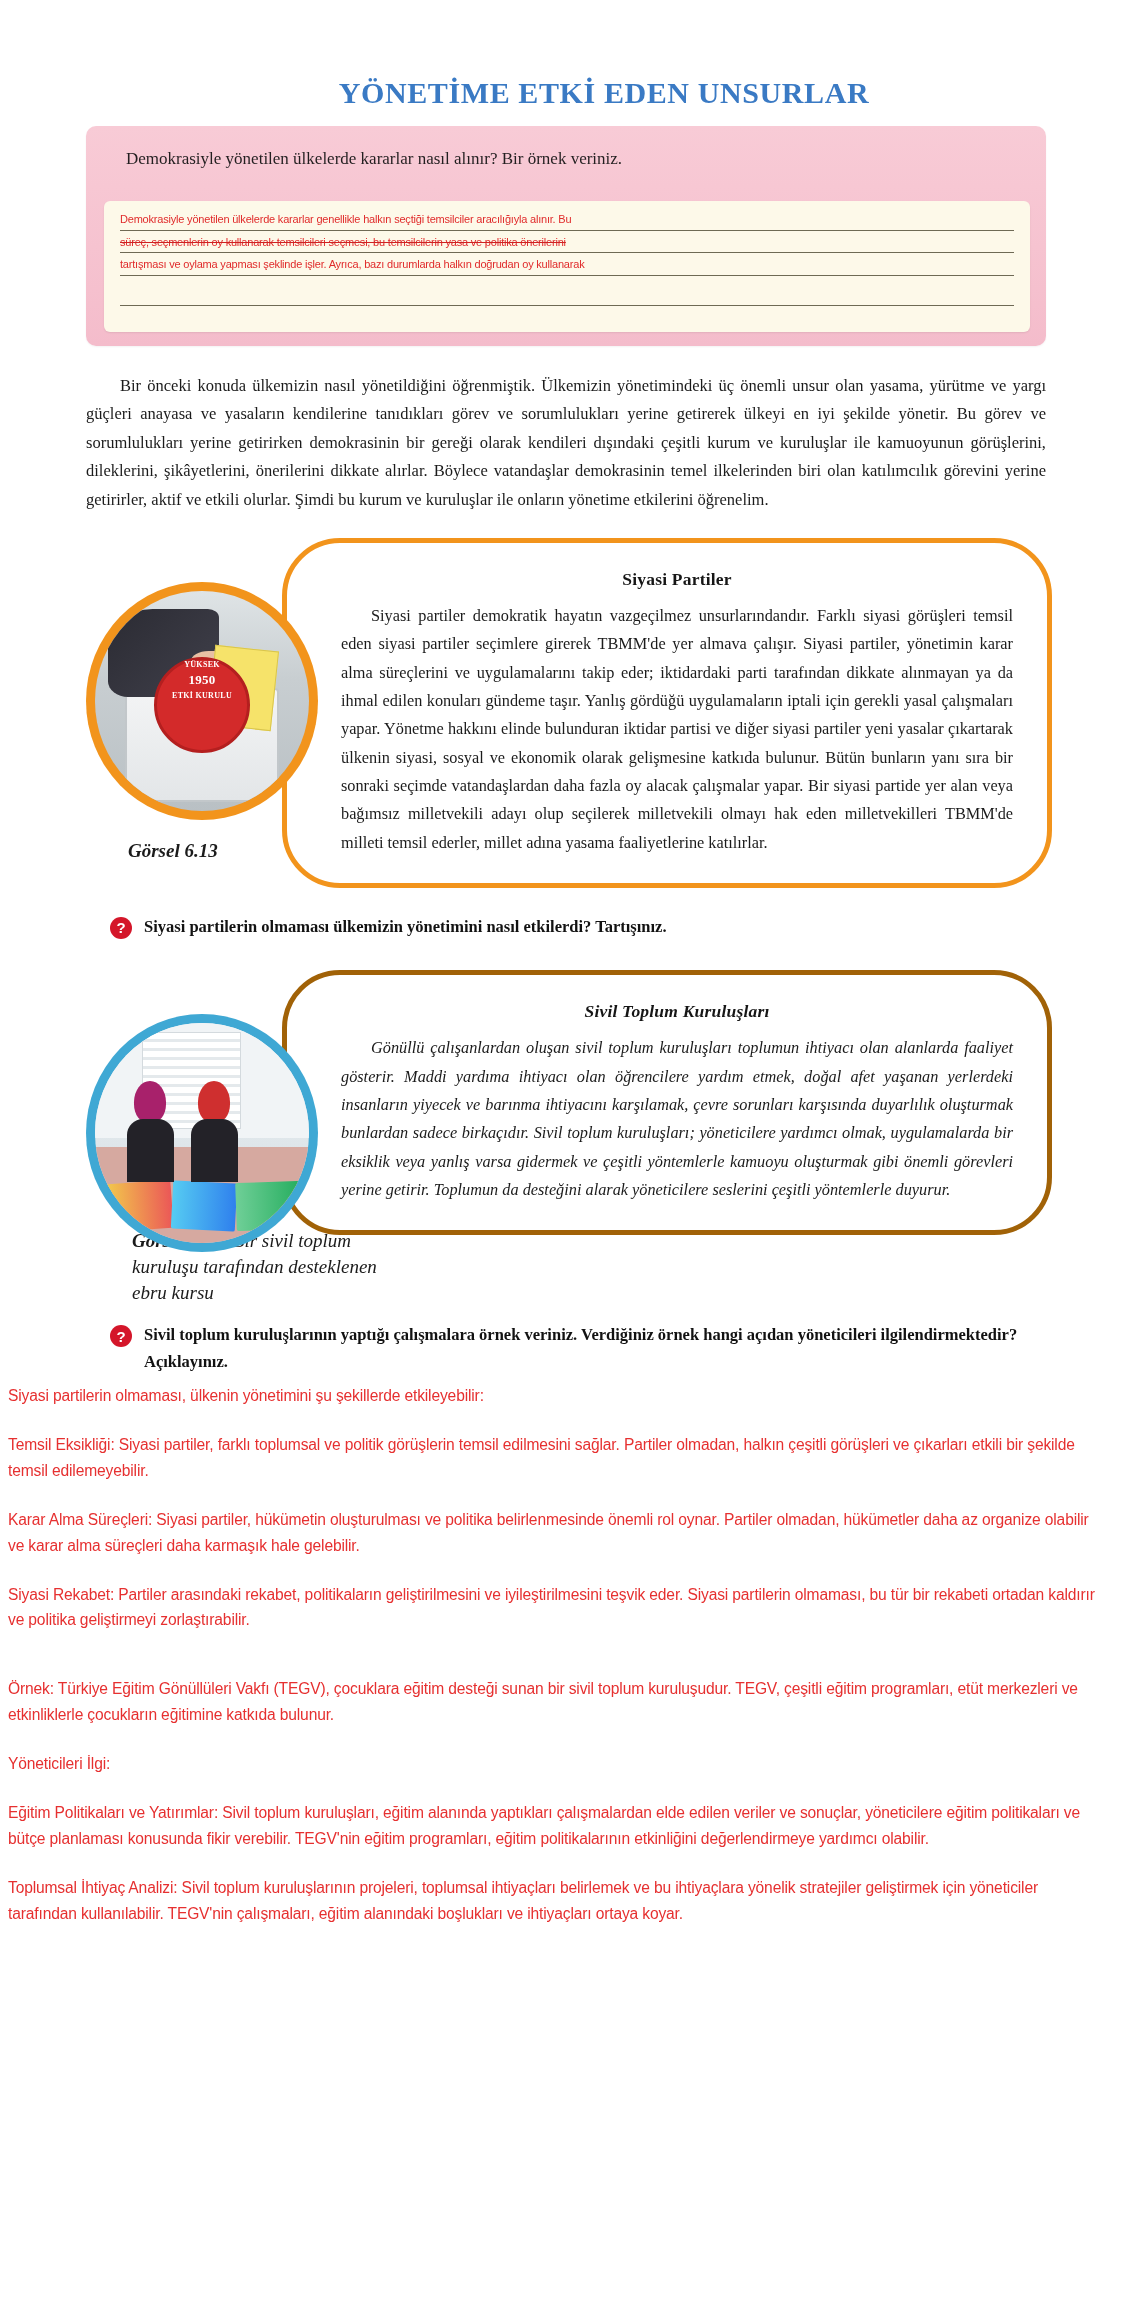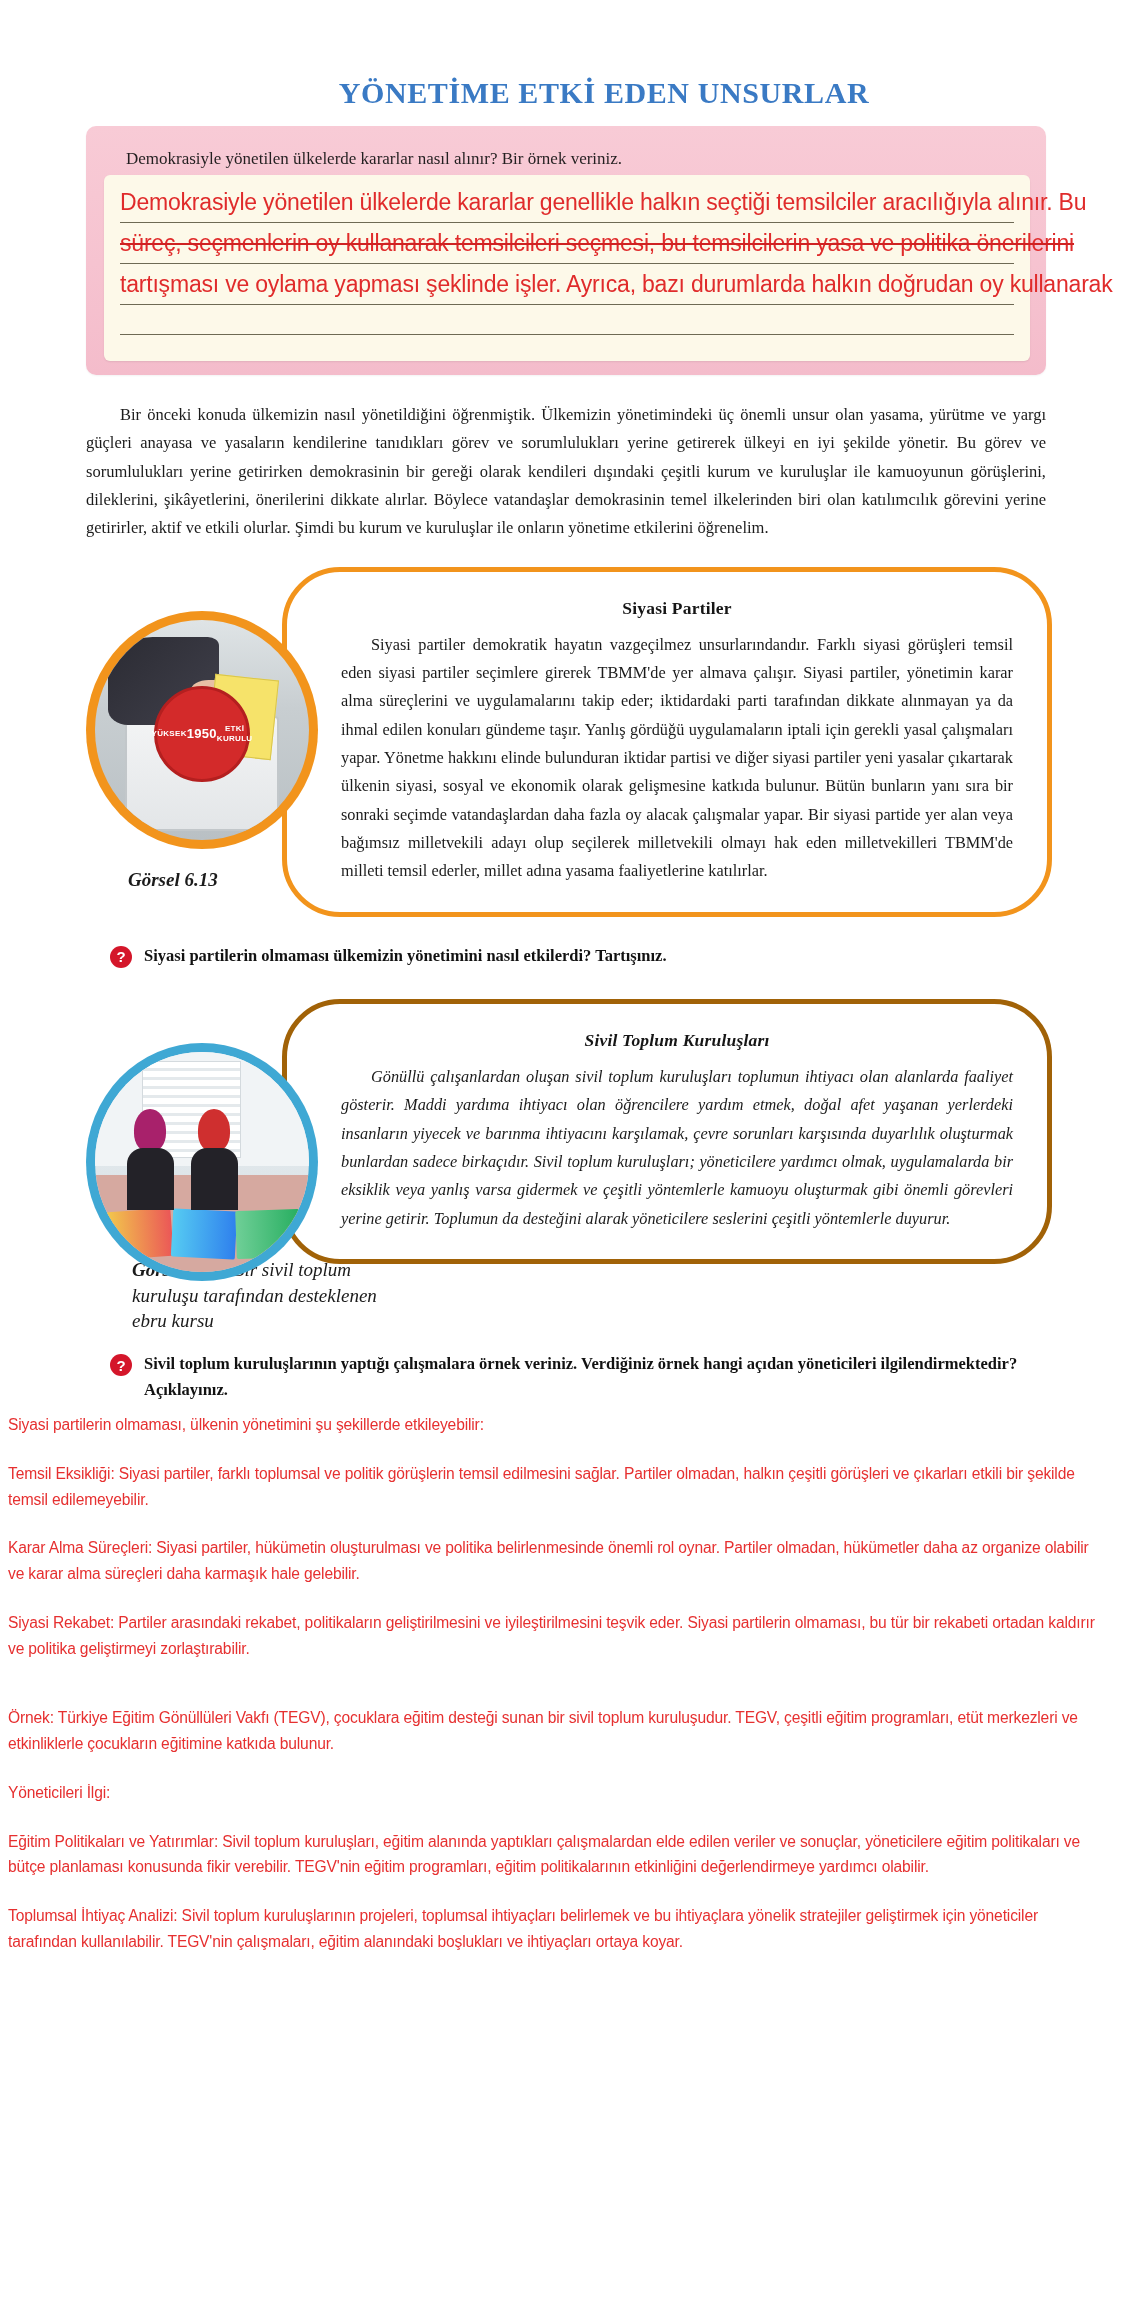--- a/index.html
+++ b/index.html
@@ -44,36 +44,36 @@
     background: linear-gradient(180deg, #f8cbd6 0%, #f6c3d0 55%, #f4bccb 100%);
     border-radius: 10px;
     padding: 22px 26px 14px 26px;
     box-shadow: 0 1px 2px rgba(0,0,0,0.05);
   }
   .question-card .q-text {
     font-family: "Liberation Serif", serif;
     font-size: 17px;
     color: #231f20;
     padding-left: 14px;
-    padding-bottom: 4px;
+    padding-bottom: 30px;
     line-height: 1.35;
   }
 
   .answer-sheet {
     background: #fdf9e9;
     border-radius: 6px;
     padding: 10px 16px 26px 16px;
     margin-left: -8px;
     margin-right: -10px;
     box-shadow: 0 1px 2px rgba(0,0,0,0.08);
   }
   .answer-sheet .hand {
     color: #e02b2b;
     font-family: "Liberation Sans", sans-serif;
-    font-size: 23px;
+    font-size: 11px;
     line-height: 1.52;
     letter-spacing: -0.2px;
     font-weight: 500;
   }
   .answer-sheet .hand .ln {
     display: block;
     border-bottom: 1px solid #6e6a54;
     padding-bottom: 2px;
     margin-bottom: 3px;
     white-space: nowrap;
@@ -168,22 +168,22 @@
   .ph-ballot { background: linear-gradient(180deg,#dfe4e6 0%, #c8ced1 40%, #b9c0c4 100%); }
   .bx-box {
     position:absolute; left: 14%; bottom: 4%; width: 72%; height: 52%;
     background: linear-gradient(180deg,#f3f4f5 0%, #e3e6e8 100%);
     border: 2px solid #c2c7ca; border-radius: 4px;
   }
   .bx-seal {
     position:absolute; left: 50%; top: 52%; transform: translate(-50%,-50%);
     width: 96px; height: 96px; border-radius: 50%;
     background: #d32a2a; border: 3px solid #b41f1f;
-    display:flex; flex-direction:row; align-items:center; justify-content:center;
-    color:#fff; font-family:Liberation Sans, sans-serif; font-size: 8px;
+    display:flex; flex-direction:column; align-items:center; 
+    color:#fff; font-family:Liberation Serif, serif; font-size: 8px;
     font-weight:bold; text-align:center; line-height:1.25; letter-spacing:.3px;
   }
   .bx-seal .yr { font-size: 13px; margin: 2px 0; }
   .bx-hand {
     position:absolute; left: 6%; top: 8%; width: 52%; height: 40%;
     background: linear-gradient(135deg,#2b2b33 0%, #3a3a44 70%);
     border-radius: 40% 10% 30% 18%;
   }
   .bx-hand:after {
     content:""; position:absolute; right:-16px; top: 48%;

